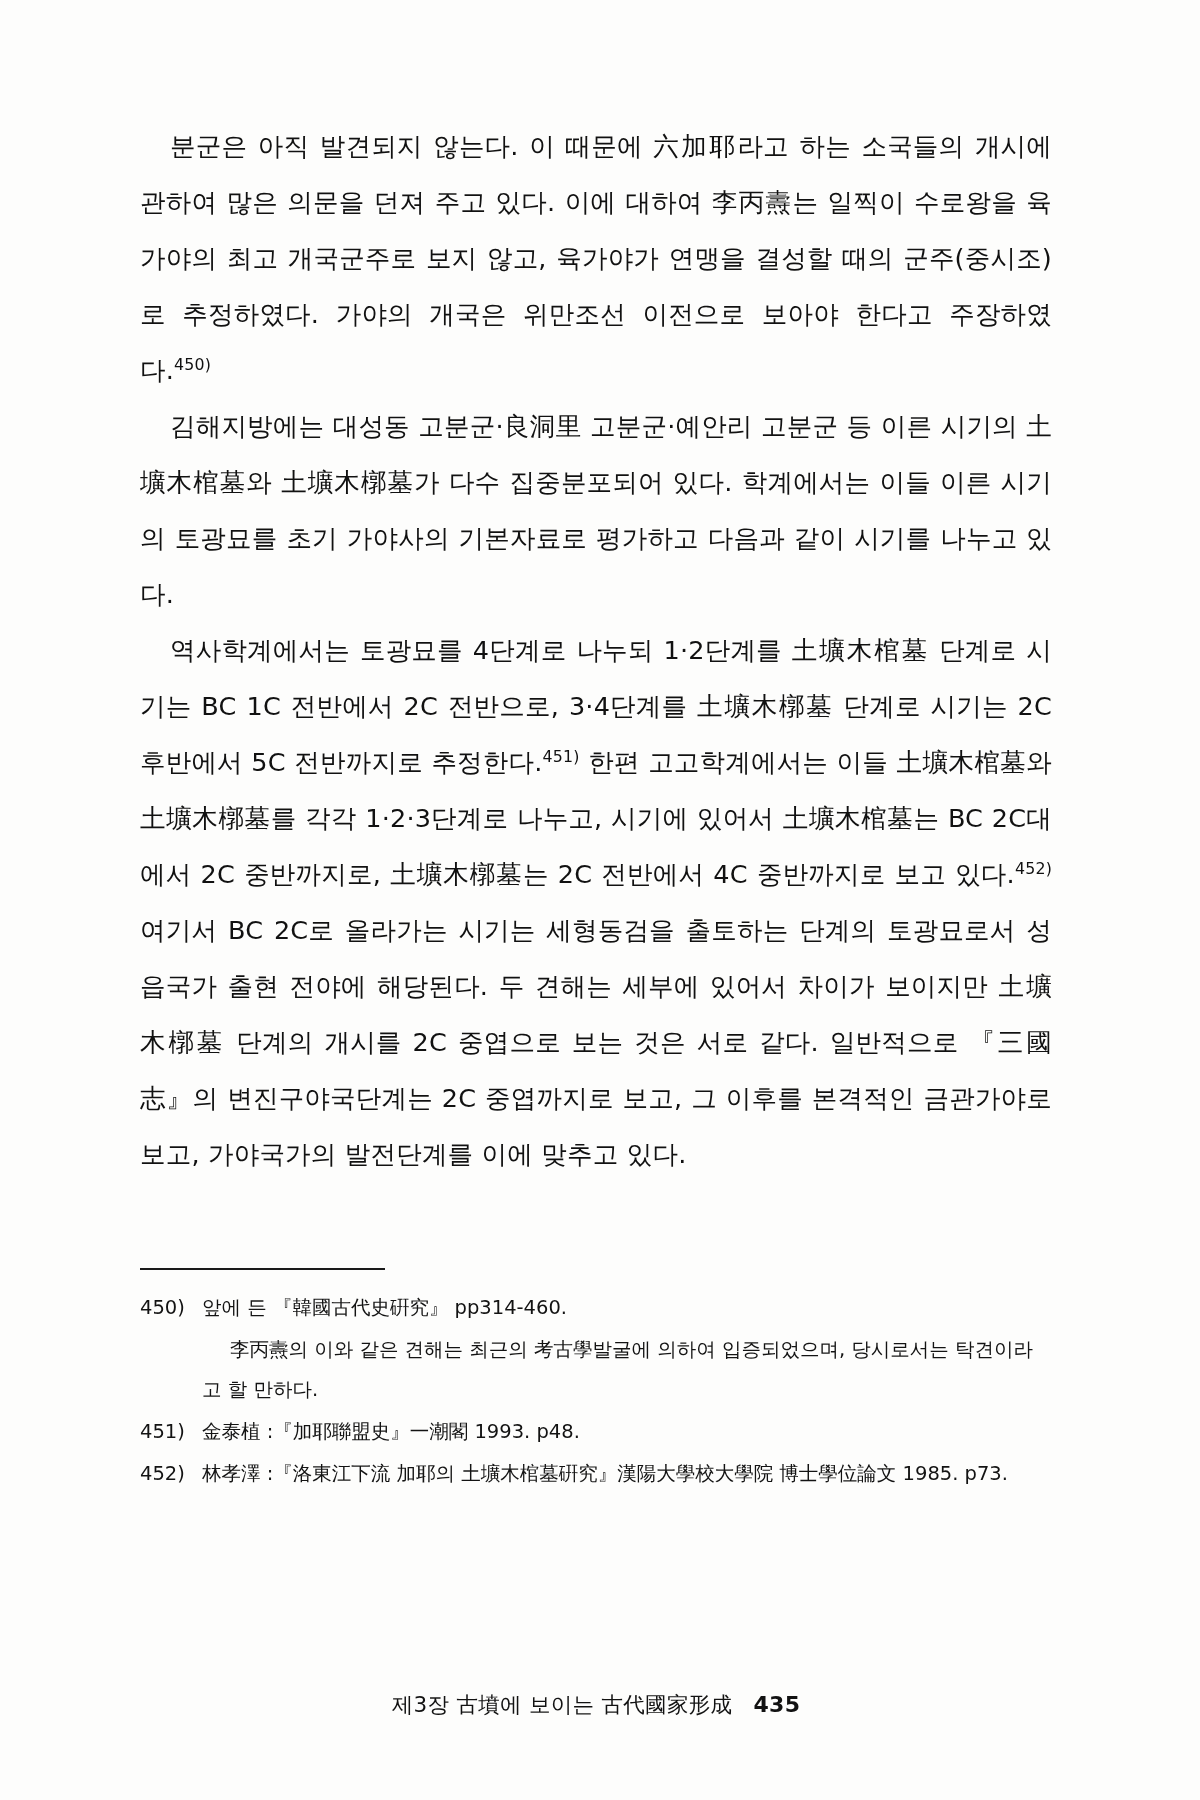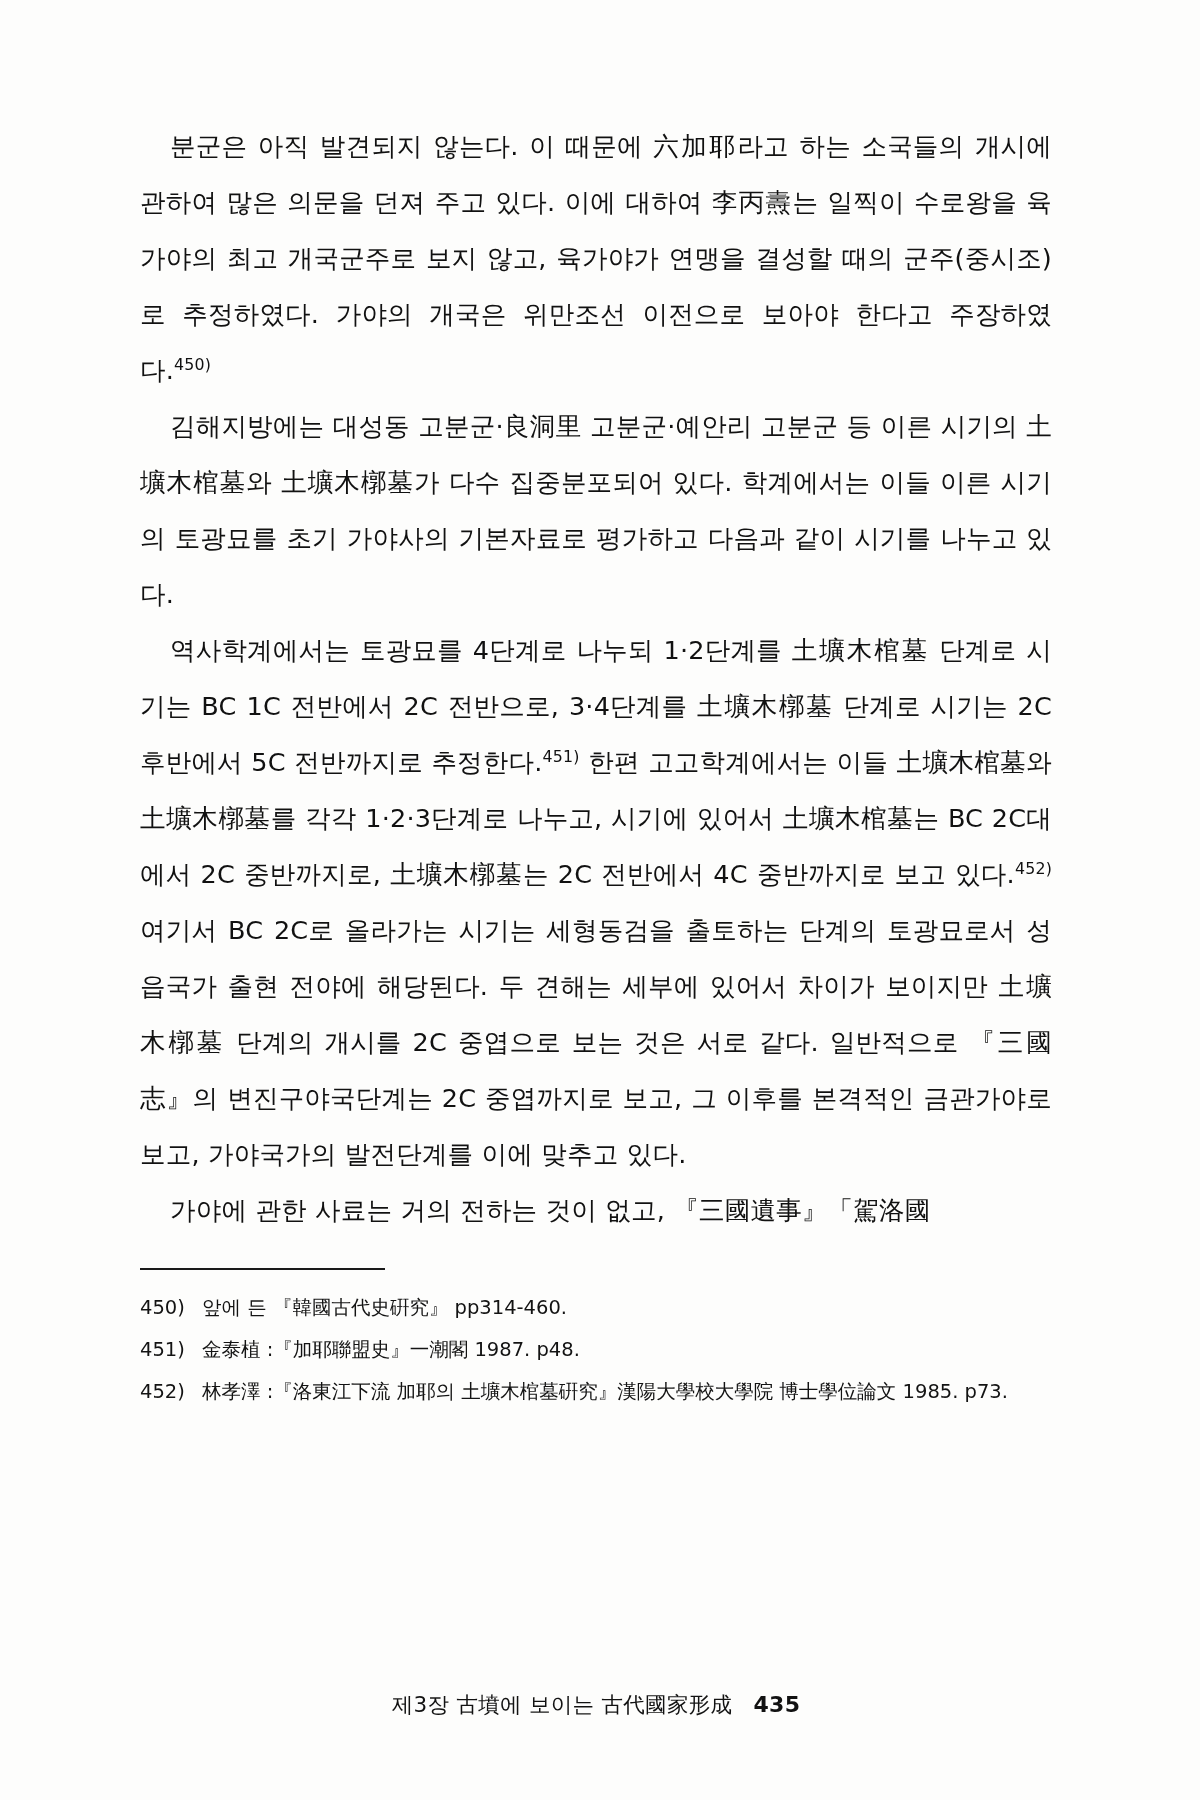--- a/index.html
+++ b/index.html
@@ -113,38 +113,40 @@
 
   <div class="content">
     <div class="body-text">
 
       <p class="indent"><span>분군은 아직 발견되지 않는다. 이 때문에 六加耶라고 하는 소국들의 개시에 관하여 많은 의문을 던져 주고 있다. 이에 대하여 李丙燾는 일찍이 수로왕을 육가야의 최고 개국군주로 보지 않고, 육가야가 연맹을 결성할 때의 군주(중시조)로 추정하였다. 가야의 개국은 위만조선 이전으로 보아야 한다고 주장하였다.</span><sup>450)</sup></p>
 
       <p class="indent"><span>김해지방에는 대성동 고분군·良洞里 고분군·예안리 고분군 등 이른 시기의 土壙木棺墓와 土壙木槨墓가 다수 집중분포되어 있다. 학계에서는 이들 이른 시기의 토광묘를 초기 가야사의 기본자료로 평가하고 다음과 같이 시기를 나누고 있다.</span></p>
 
       <p class="indent"><span>역사학계에서는 토광묘를 4단계로 나누되 1·2단계를 土壙木棺墓 단계로 시기는 BC 1C 전반에서 2C 전반으로, 3·4단계를 土壙木槨墓 단계로 시기는 2C 후반에서 5C 전반까지로 추정한다.</span><sup>451)</sup><span> 한편 고고학계에서는 이들 土壙木棺墓와 土壙木槨墓를 각각 1·2·3단계로 나누고, 시기에 있어서 土壙木棺墓는 BC 2C대에서 2C 중반까지로, 土壙木槨墓는 2C 전반에서 4C 중반까지로 보고 있다.</span><sup>452)</sup><span> 여기서 BC 2C로 올라가는 시기는 세형동검을 출토하는 단계의 토광묘로서 성읍국가 출현 전야에 해당된다. 두 견해는 세부에 있어서 차이가 보이지만 土壙木槨墓 단계의 개시를 2C 중엽으로 보는 것은 서로 같다. 일반적으로 『三國志』의 변진구야국단계는 2C 중엽까지로 보고, 그 이후를 본격적인 금관가야로 보고, 가야국가의 발전단계를 이에 맞추고 있다.</span></p>
 
-      <p class="indent"><span>가야에 관한 사료는 거의 전하는 것이 없고, 『三國遺事』「駕洛國</span></p>
 
     </div>
   </div>
 
   <div class="fn-rule"></div>
 
   <div class="footnotes">
 
     <div class="fn">
       <span class="fn-num">450)</span>
       <span class="fn-body">앞에 든 『韓國古代史硏究』 pp314-460.</span>
     </div>
 
+    <div class="fn-sub">
+        <span class="first-line">李丙燾의 이와 같은 견해는 최근의 考古學발굴에 의하여 입증되었으며, 당시로서는 탁견이라고 할 만하다.</span>
+      </div>
 
     <div class="fn">
       <span class="fn-num">451)</span>
-      <span class="fn-body">金泰植 :『加耶聯盟史』一潮閣 1987. p48.</span>
+      <span class="fn-body">金泰植 :『加耶聯盟史』一潮閣 1993. p48.</span>
     </div>
 
     <div class="fn">
       <span class="fn-num">452)</span>
       <span class="fn-body">林孝澤 :『洛東江下流 加耶의 土壙木棺墓硏究』漢陽大學校大學院 博士學位論文 1985. p73.</span>
     </div>
 
   </div>
 
   <div class="footer">

